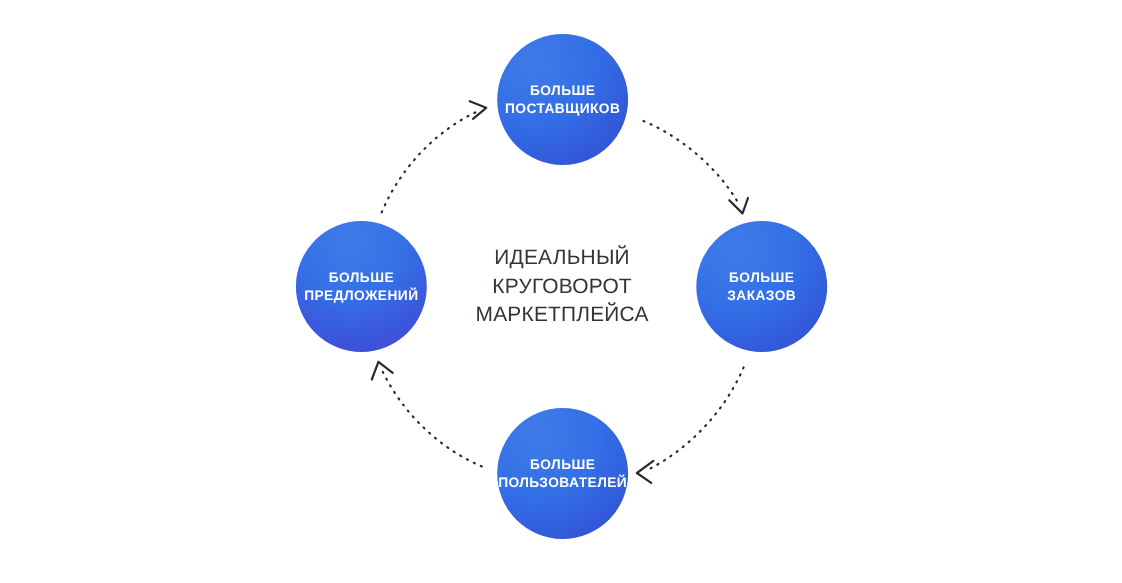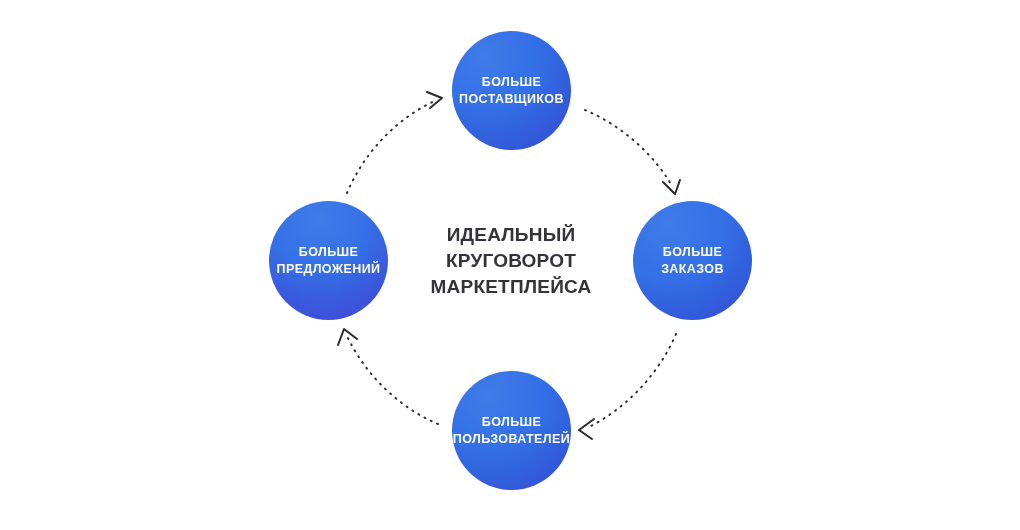--- a/index.html
+++ b/index.html
@@ -77,21 +77,21 @@
     background: radial-gradient(circle at 42% 16%, #3f7ce8 0%, #3570e6 40%, #3a57dc 72%, #4a44cf 100%);
   }
   #center-title {
     position: absolute;
     left: 391px;
     top: 222px;
     width: 240px;
     text-align: center;
     color: #33333a;
     font-size: 19px;
-    font-weight: bold;
+    font-weight: normal;
     line-height: 1.38;
     letter-spacing: 0.2px;
     white-space: pre-line;
   }
 </style>
 </head>
 <body>
 
 <div id="diagram">
 

